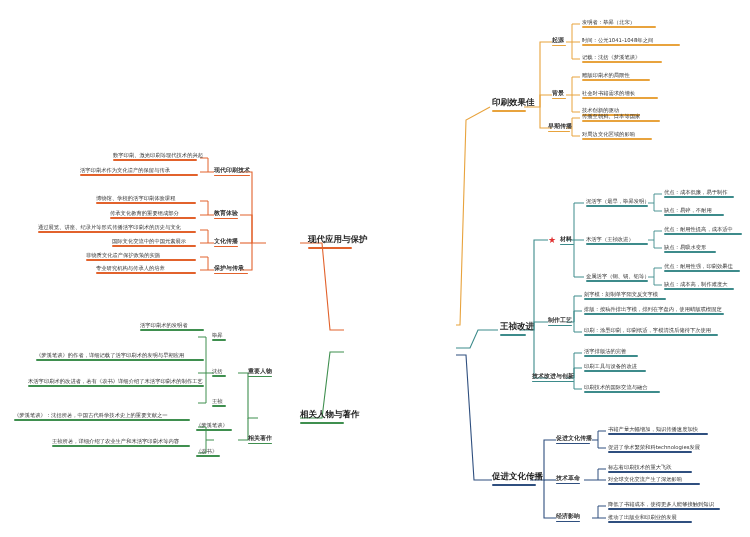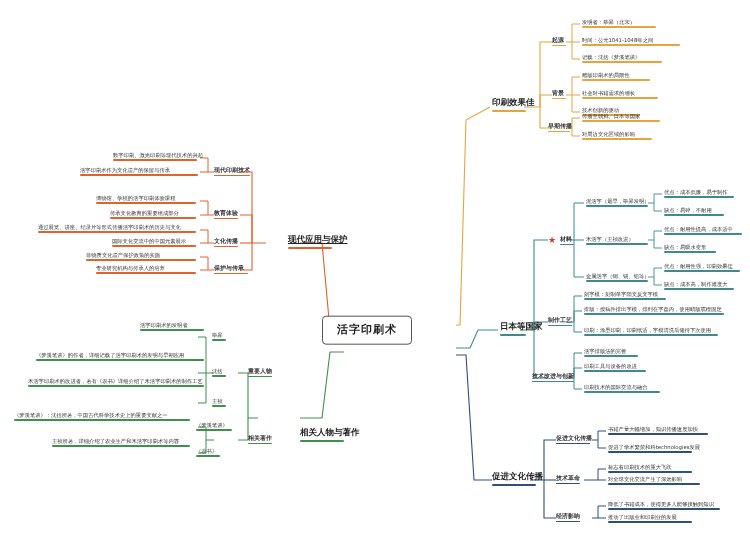--- a/index.html
+++ b/index.html
@@ -145,21 +145,20 @@
     <path d="M248,418 L248,440 L238,440" stroke="#3f8f4f" stroke-width="1.1" fill="none"></path>
 
     <path d="M214,373 L206,373 L206,337 L198,337" stroke="#3f8f4f" stroke-width="1" fill="none"></path>
     <path d="M206,373 L198,373" stroke="#3f8f4f" stroke-width="1" fill="none"></path>
     <path d="M206,373 L206,403 L198,403" stroke="#3f8f4f" stroke-width="1" fill="none"></path>
 
     <path d="M214,440 L206,440 L206,427 L198,427" stroke="#3f8f4f" stroke-width="1" fill="none"></path>
     <path d="M206,440 L206,453 L198,453" stroke="#3f8f4f" stroke-width="1" fill="none"></path>
   </svg>
 
-  <div class="node root" style="left:367px;top:330px;transform:translate(-50%,-50%);">活字印刷术</div>
 
   <div class="node l1" style="left:492px;top:98px;">
     <span>印刷效果佳</span>
     <span class="ul" style="background:#e8a33d;width:34px;"></span>
   </div>
 
   <div class="node l2" style="left:552px;top:37px;">
     <span>起源</span>
     <span class="ul" style="background:#e8a33d;width:14px;"></span>
   </div>
@@ -200,21 +199,21 @@
   <div class="node l3" style="left:582px;top:113px;">
     <span>传播至朝鲜、日本等国家</span>
     <span class="ul" style="background:#e8a33d;width:78px;"></span>
   </div>
   <div class="node l3" style="left:582px;top:131px;">
     <span>对周边文化区域的影响</span>
     <span class="ul" style="background:#e8a33d;width:70px;"></span>
   </div>
 
   <div class="node l1" style="left:500px;top:322px;">
-    <span>日本等国家</span>
+    <span>王祯改进</span>
     <span class="ul" style="background:#3d8b8b;width:26px;"></span>
   </div>
 
   <span class="star" style="left:548px;top:236px;">★</span>
   <div class="node l2" style="left:560px;top:236px;">
     <span>材料</span>
     <span class="ul" style="background:#3d8b8b;width:14px;"></span>
   </div>
   <div class="node l3" style="left:586px;top:198px;">
     <span>泥活字（最早，毕昇发明）</span>
@@ -325,21 +324,21 @@
   </div>
   <div class="node l3" style="left:608px;top:501px;">
     <span>降低了书籍成本，使得更多人能够接触到知识</span>
     <span class="ul" style="background:#2f4f7f;width:112px;"></span>
   </div>
   <div class="node l3" style="left:608px;top:514px;">
     <span>推动了出版业和印刷业的发展</span>
     <span class="ul" style="background:#2f4f7f;width:84px;"></span>
   </div>
 
-  <div class="node l1" style="left:288px;top:235px;text-decoration:underline;">
+  <div class="node l1" style="left:308px;top:235px;">
     <span>现代应用与保护</span>
     <span class="ul" style="background:#e2622c;width:44px;"></span>
   </div>
 
   <div class="node l2" style="left:214px;top:167px;">
     <span>现代印刷技术</span>
     <span class="ul" style="background:#e2622c;width:36px;"></span>
   </div>
   <div class="node l3" style="right:None;left:113px;top:152px;">
     <span>数字印刷、激光印刷等现代技术的兴起</span>
@@ -382,21 +381,21 @@
   </div>
   <div class="node l3" style="left:86px;top:252px;">
     <span>非物质文化遗产保护政策的实施</span>
     <span class="ul" style="background:#e2622c;width:110px;"></span>
   </div>
   <div class="node l3" style="left:96px;top:265px;">
     <span>专业研究机构与传承人的培养</span>
     <span class="ul" style="background:#e2622c;width:100px;"></span>
   </div>
 
-  <div class="node l1" style="left:300px;top:428px;text-align:right;">
+  <div class="node l1" style="left:300px;top:410px;text-align:right;">
     <span>相关人物与著作</span>
     <span class="ul" style="background:#3f8f4f;width:44px;"></span>
   </div>
 
   <div class="node l2" style="left:248px;top:368px;">
     <span>重要人物</span>
     <span class="ul" style="background:#3f8f4f;width:24px;"></span>
   </div>
   <div class="node l3" style="left:212px;top:332px;">
     <span>毕昇</span>

